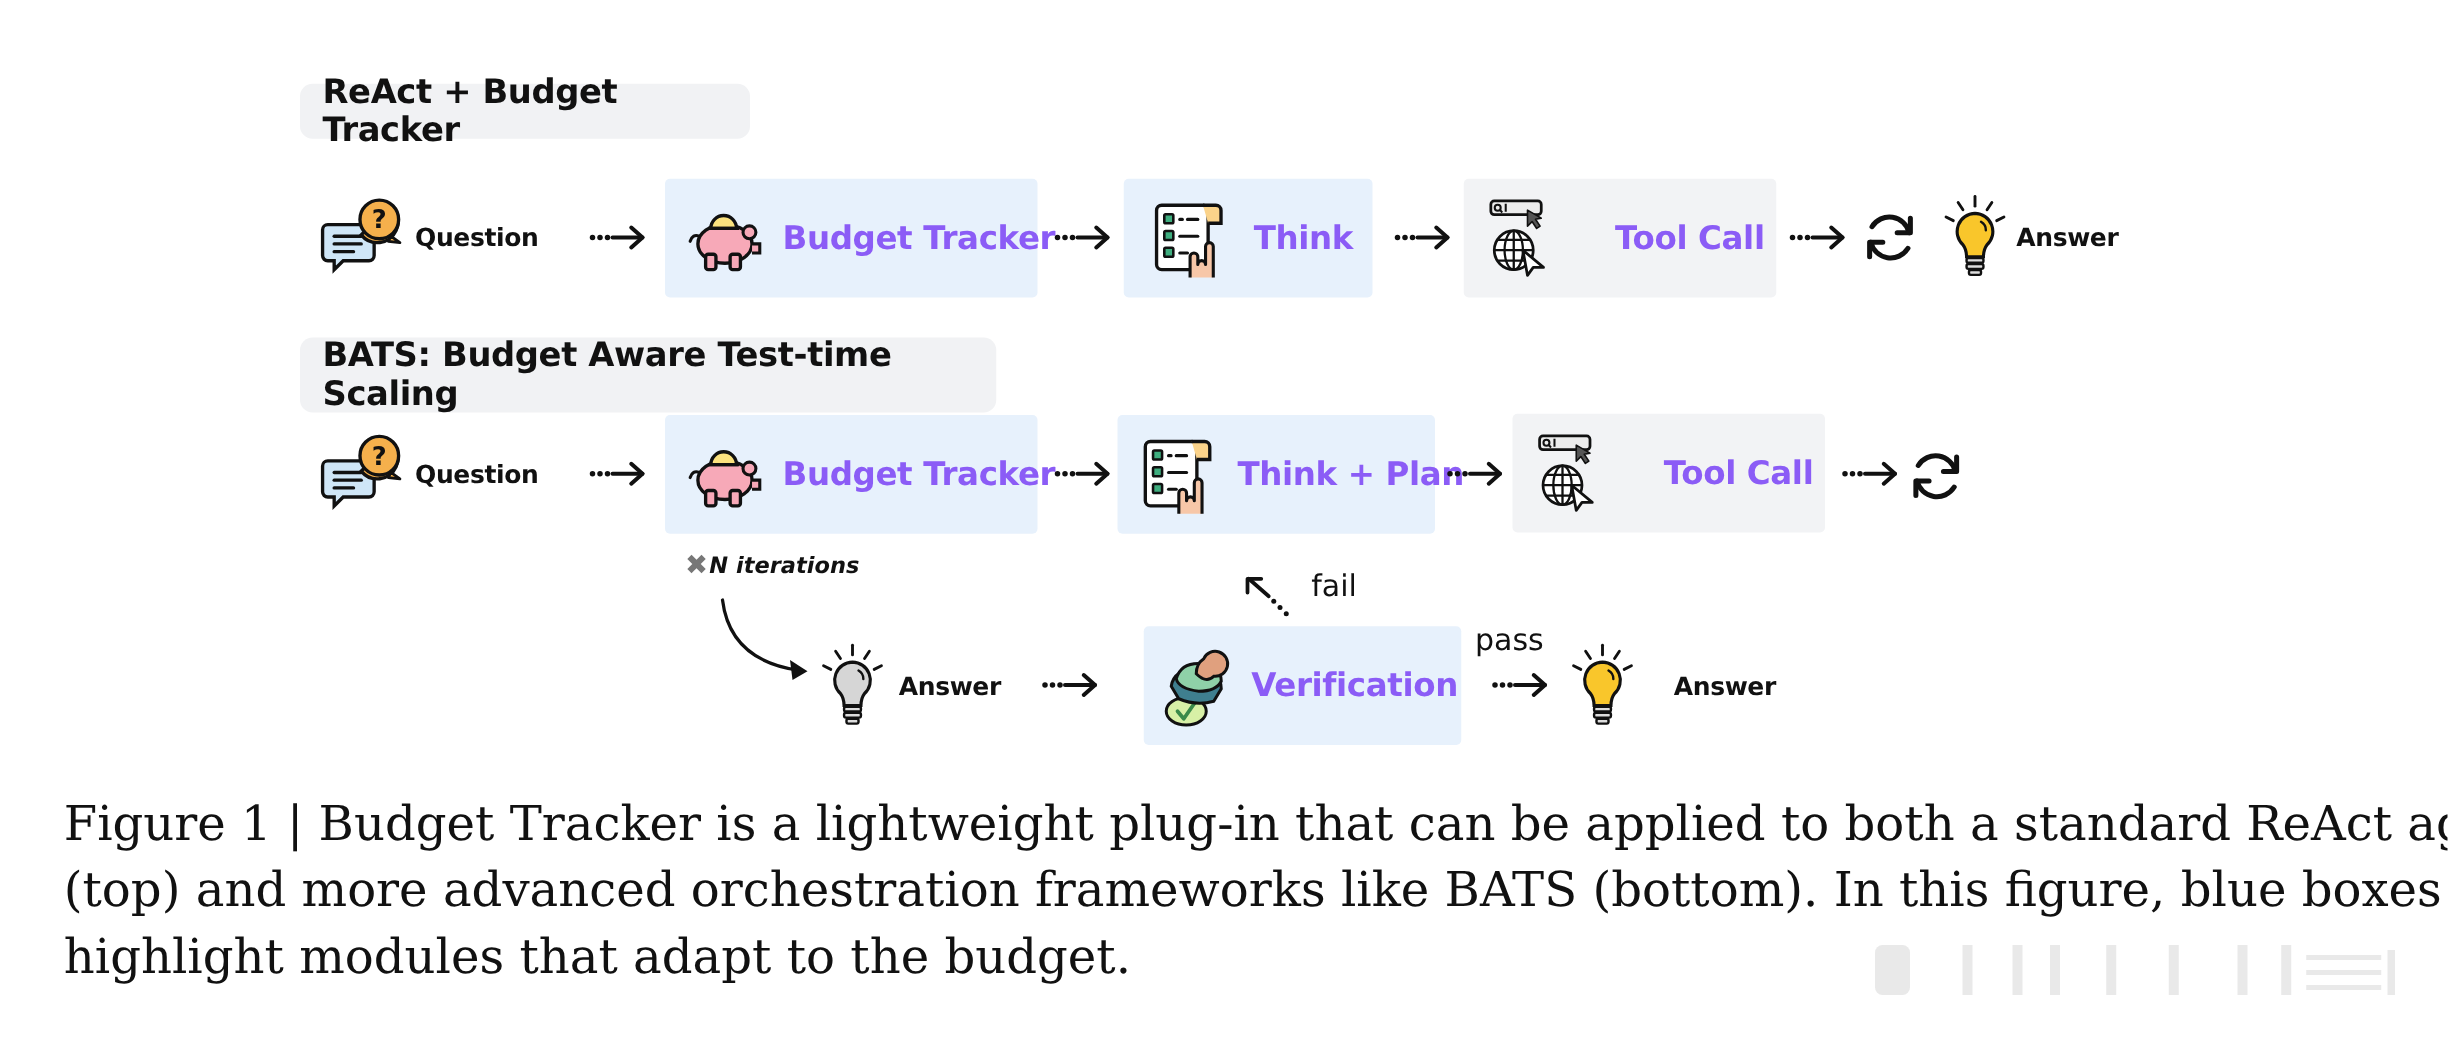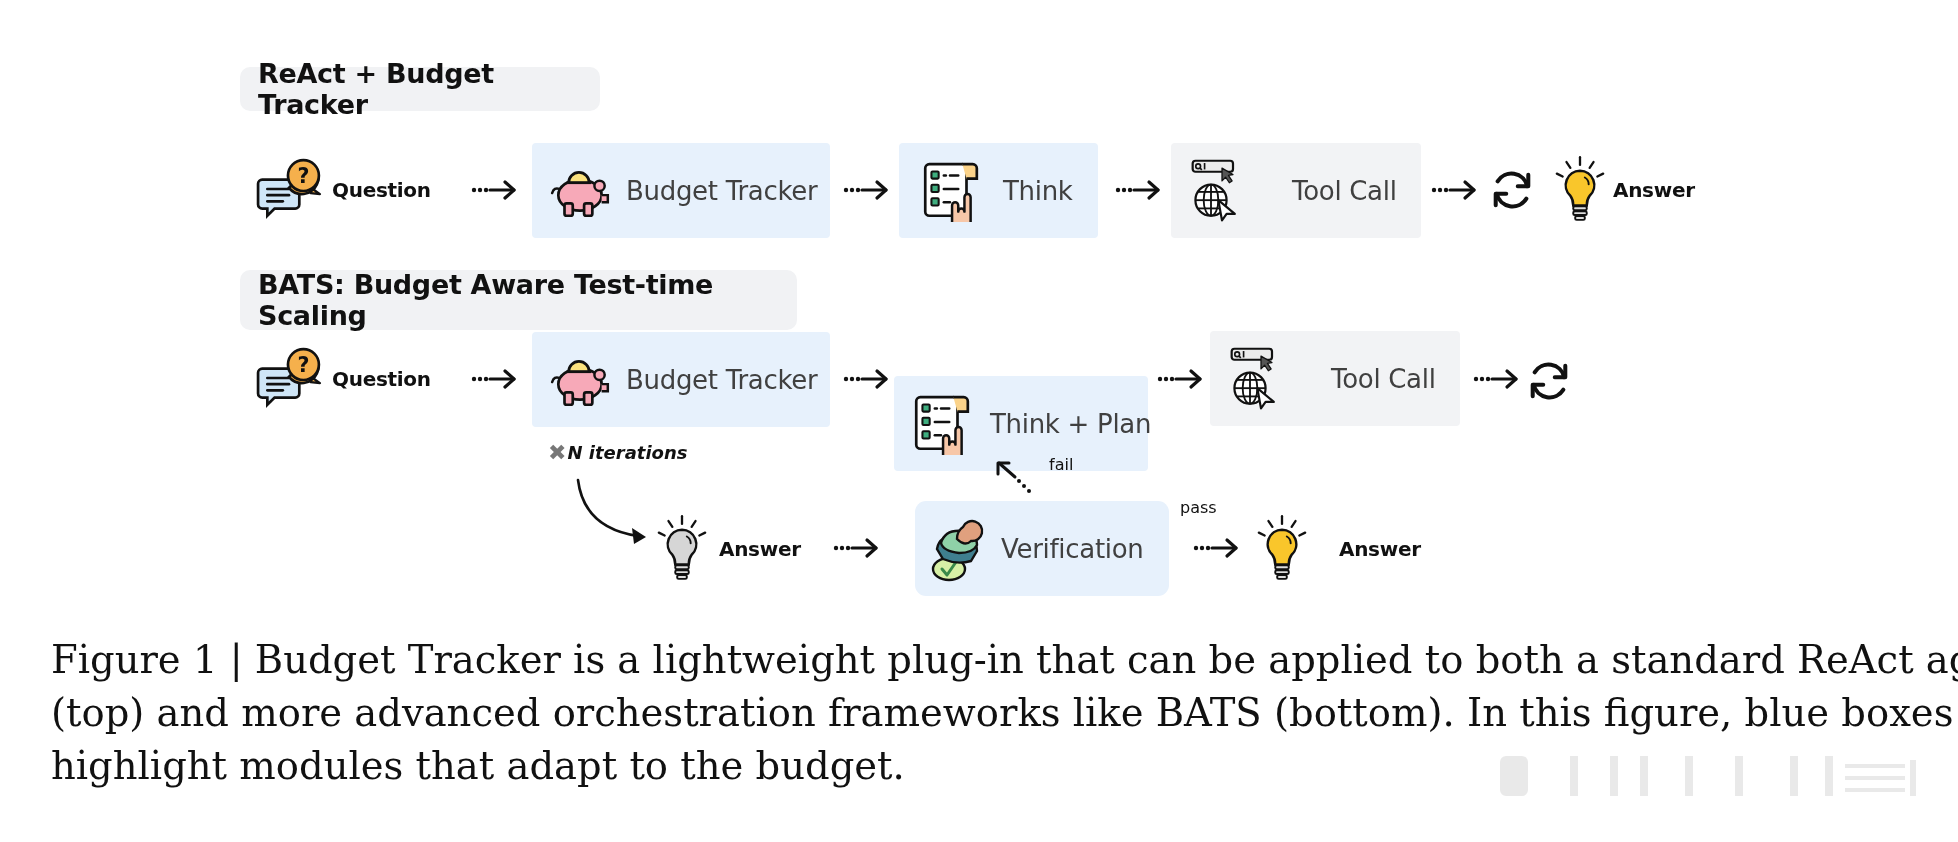--- a/index.html
+++ b/index.html
@@ -5,26 +5,26 @@
   html, body { margin: 0; padding: 0; background: #ffffff; }
   body { width: 1958px; height: 842px; position: relative; overflow: hidden;
          font-family: "DejaVu Sans", "Liberation Sans", sans-serif; color: #111; }
   .abs { position: absolute; }
   .section-label { position: absolute; background: #f1f2f4; border-radius: 10px;
          font-weight: bold; font-size: 27px; color: #111; display: flex; align-items: center;
          padding: 0 18px; box-sizing: border-box; letter-spacing: -0.3px; }
   .node { position: absolute; display: flex; align-items: center; box-sizing: border-box; border-radius: 4px; }
   .node.blue { background: #e7f1fc; }
   .node.gray { background: #f2f3f5; gap: 11px; }
-  .node .lbl { font-weight: normal; font-size: 26px; color: #404040; white-space: nowrap; letter-spacing: -0.3px; }
+  .node .lbl { font-weight: bold; font-size: 26px; color: #8b5cf6; white-space: nowrap; letter-spacing: -0.3px; }
   .plain { position: absolute; display: flex; align-items: center; }
   .plain .lbl { font-weight: bold; font-size: 20px; color: #111; white-space: nowrap; letter-spacing: -0.3px; }
   .arrow { position: absolute; width: 48px; height: 24px; }
   .icon { display: inline-block; flex: none; }
-  .small-text { position: absolute; font-size: 16px; color: #111; }
+  .small-text { position: absolute; font-size: 24px; color: #111; }
   .iter { position: absolute; font-size: 18px; font-weight: bold; font-style: italic; color: #111; display: flex; align-items: center; }
   .iter .x { color: #777; font-style: normal; font-size: 22px; margin-right: 1px; }
   .caption { position: absolute; left: 51px; top: 633px; width: 1870px;
          font-family: "DejaVu Serif", "Liberation Serif", serif; font-size: 38.5px; line-height: 53px; color: #111; }
   .caption div { white-space: nowrap; }
   .watermark { position: absolute; left: 1500px; top: 752px; width: 440px; height: 46px; opacity: 0.18; }
 </style>
 </head>
 <body>
 
@@ -197,21 +197,21 @@
   <svg class="icon" width="66" height="66">
       <use href="#sym-piggy"></use>
     </svg>
   <span class="lbl" style="margin-left:12px;">Budget Tracker</span>
 </div>
 
 <svg class="arrow" style="left:842px; top:367px;">
     <use href="#sym-arrow"></use>
   </svg>
 
-<div class="node blue" style="left:894px; top:332px; width:254px; height:95px; padding-left:14px;margin-top:44px;">
+<div class="node blue" style="left:894px; top:332px; width:254px; height:95px; padding-left:14px;">
   <svg class="icon" width="66" height="66">
       <use href="#sym-checklist"></use>
     </svg>
   <span class="lbl" style="margin-left:16px;">Think + Plan</span>
 </div>
 
 <svg class="arrow" style="left:1156px; top:367px;">
     <use href="#sym-arrow"></use>
   </svg>
 
@@ -244,21 +244,21 @@
   <svg class="icon" width="54" height="70">
       <use href="#sym-bulb-gray"></use>
     </svg>
   <span class="lbl" style="margin-left:10px;">Answer</span>
 </div>
 
 <svg class="arrow" style="left:832px; top:536px;">
     <use href="#sym-arrow"></use>
   </svg>
 
-<div class="node blue" style="left:915px; top:501px; width:254px; height:95px; padding-left:12px;border-radius:11px;">
+<div class="node blue" style="left:915px; top:501px; width:254px; height:95px; padding-left:12px;">
   <svg class="icon" width="64" height="72">
       <use href="#sym-stamp"></use>
     </svg>
   <span class="lbl" style="margin-left:10px;">Verification</span>
 </div>
 
 <svg class="abs" width="44" height="40" style="left:992px; top:458px;">
   <circle cx="37" cy="33" r="2" fill="#111"></circle>
   <circle cx="32" cy="28" r="2" fill="#111"></circle>
   <circle cx="27" cy="23" r="2" fill="#111"></circle>

